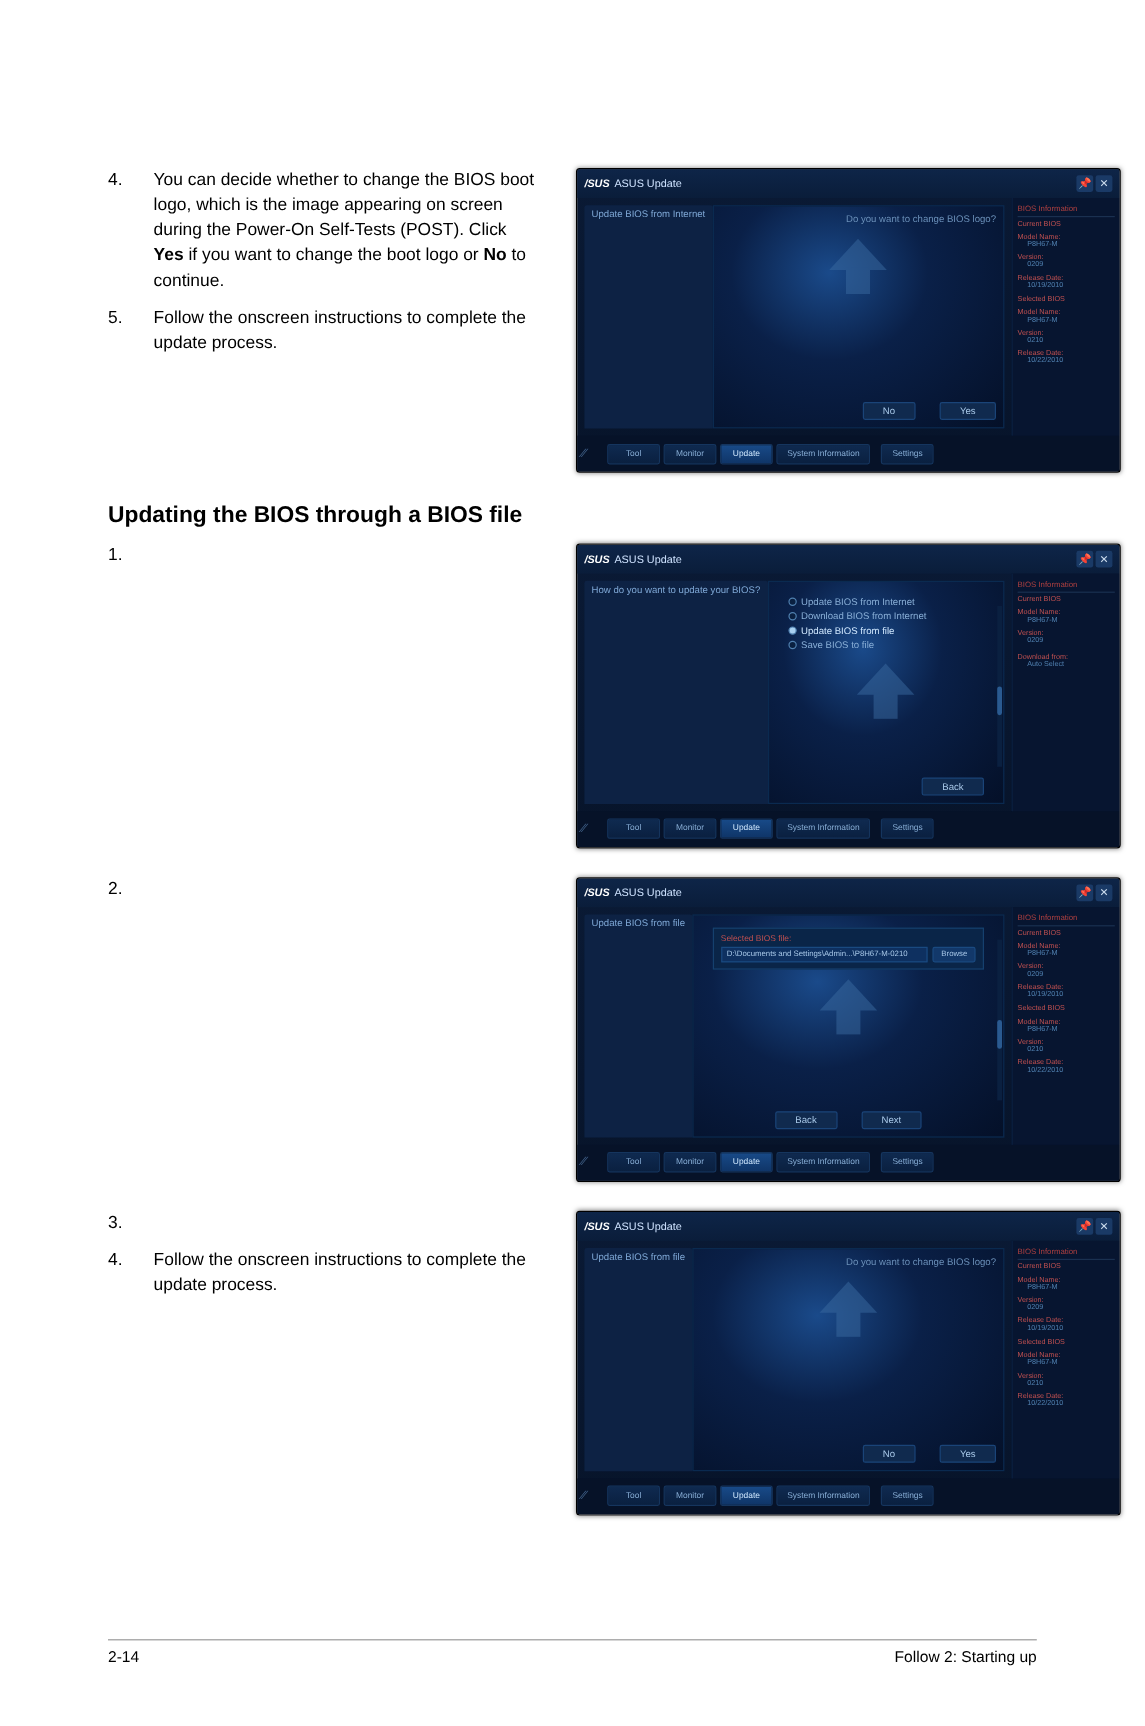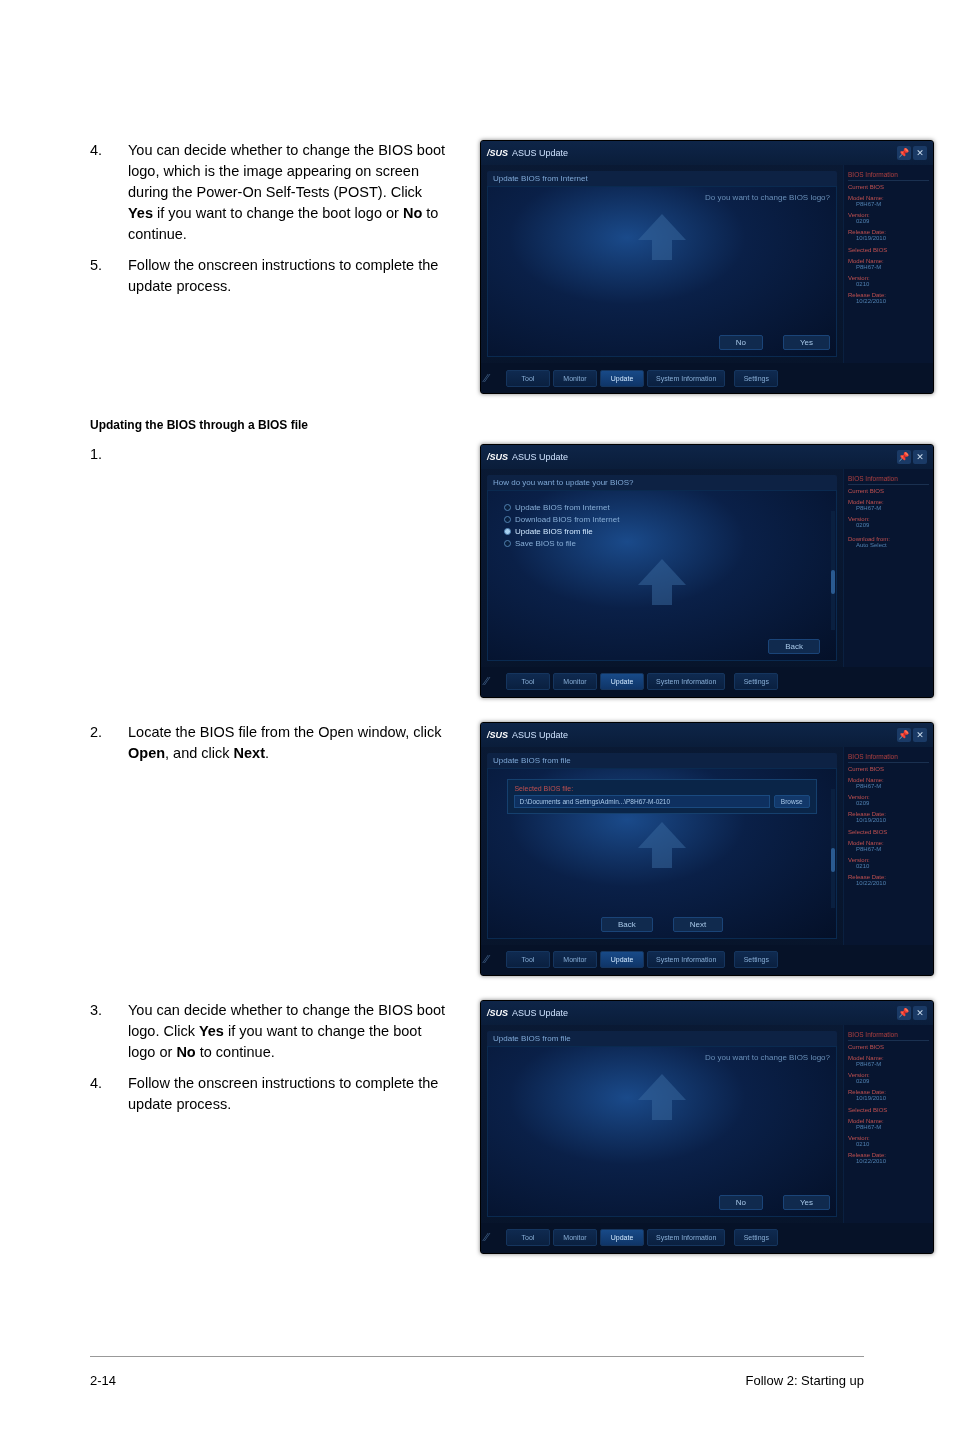--- a/index.html
+++ b/index.html
@@ -32,42 +32,42 @@
     display: flex;
     margin-bottom: 10px;
   }
   .list-num {
     flex: 0 0 38px;
   }
   .list-body {
     flex: 1;
   }
   .section-heading {
-    font-size: 12px;
+    font-size: 19px;
     font-weight: bold;
     margin-top: 18px;
     margin-bottom: 10px;
     line-height: 1.3;
   }
   .sub-heading {
     font-size: 14.5px;
     font-weight: bold;
     margin-bottom: 10px;
   }
   .bold { font-weight: bold; }
   .footer {
     position: absolute;
     bottom: 50px;
     left: 90px;
     right: 90px;
     display: flex;
     justify-content: space-between;
     font-size: 13px;
     border-top: 0.5px solid #999;
-    padding-top: 16px;
+    padding-top: 6px;
     text-align: center;
   }
 
   
   .asus-window {
     width: 454px;
     background: linear-gradient(#0a1a35, #07142a);
     border: 1px solid #000;
     border-radius: 3px;
     position: relative;
@@ -108,21 +108,21 @@
   }
   .asus-body {
     display: flex;
     height: 198px;
   }
   .asus-main {
     flex: 1;
     position: relative;
     padding: 6px;
     display: flex;
-    flex-direction: column;
+    flex-direction: row;
   }
   .asus-tab {
     background: #0d2244;
     color: #7fa8d6;
     font-size: 8px;
     padding: 3px 6px;
     border-radius: 2px 2px 0 0;
     margin-bottom: 0;
     white-space: nowrap;
     overflow: hidden;
@@ -464,21 +464,20 @@
     <div class="btab btab-last">Settings</div>
   </div>
       </div>
     </div>
   </div>
 
   <div class="row">
     <div class="left-col" id="steps-mid2">
         <div class="list-item">
           <div class="list-num">2.</div>
-          <div class="list-body">Locate the BIOS file from the Open window, click <span class="bold">Open</span>, and click <span class="bold">Next</span>.</div>
         </div>
       </div>
     <div class="right-col">
       <div class="asus-window">
         <div class="asus-titlebar">
           <span class="logo">/SUS</span>
           <span>ASUS Update</span>
           <div class="asus-title-buttons">
             <span>📌</span>
             <span>✕</span>
@@ -547,21 +546,20 @@
     <div class="btab btab-last">Settings</div>
   </div>
       </div>
     </div>
   </div>
 
   <div class="row">
     <div class="left-col" id="steps-bottom">
         <div class="list-item">
           <div class="list-num">3.</div>
-          <div class="list-body">You can decide whether to change the BIOS boot logo. Click <span class="bold">Yes</span> if you want to change the boot logo or <span class="bold">No</span> to continue.</div>
         </div>
         <div class="list-item">
           <div class="list-num">4.</div>
           <div class="list-body">Follow the onscreen instructions to complete the update process.</div>
         </div>
       </div>
     <div class="right-col">
       <div class="asus-window">
         <div class="asus-titlebar">
           <span class="logo">/SUS</span>

